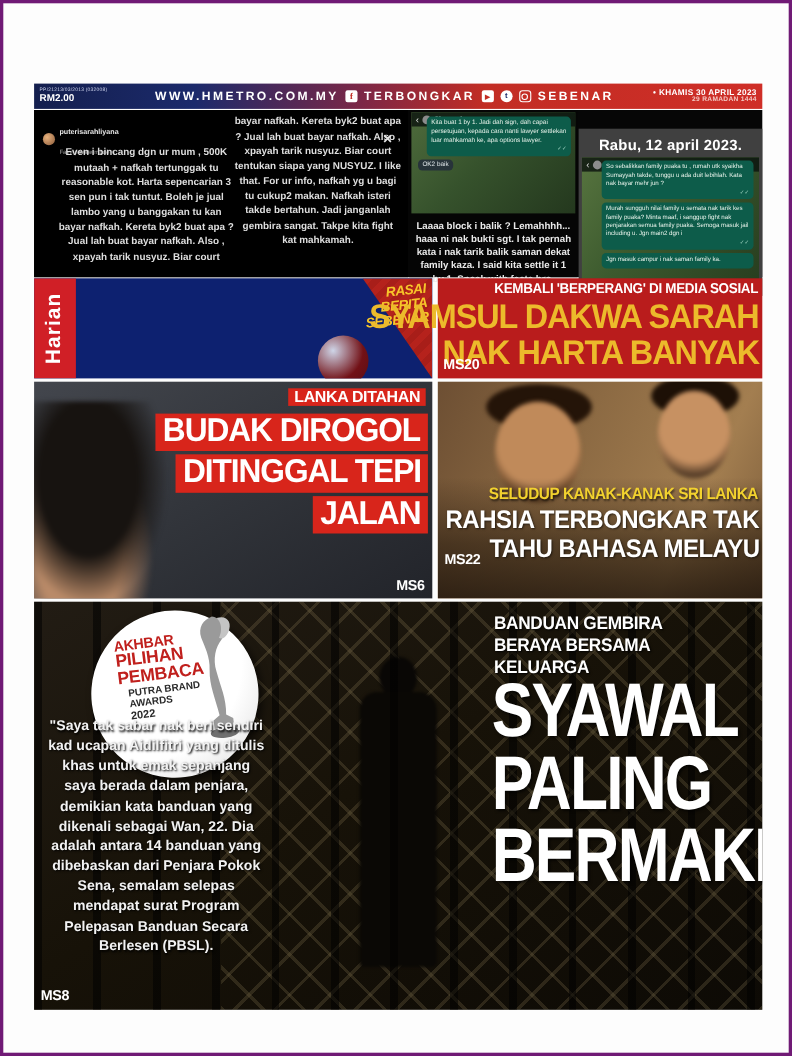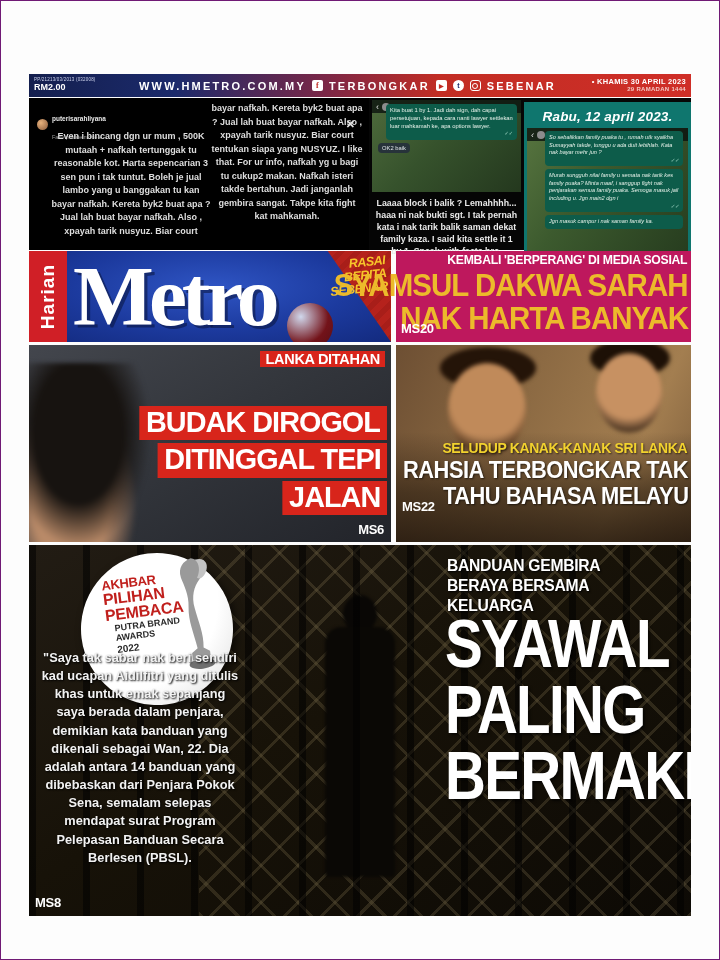--- a/index.html
+++ b/index.html
@@ -1,17 +1,17 @@
 <!DOCTYPE html>
 <html><head>
 <meta charset="utf-8">
 <style>
   * { margin:0; padding:0; box-sizing:border-box; }
   body { background:#e8e8e8; font-family:"Liberation Sans", sans-serif; }
-  .page { position:relative; width:720px; height:960px; background:#fdfdfd; margin:0 auto; overflow:hidden; border:1px solid #701a75; }
+  .page { position:relative; width:720px; height:960px; background:#fdfdfd; margin:0 auto; overflow:hidden; border:3px solid #701a75; }
 
   
   .topbar { position:absolute; left:28px; top:73px; width:662px; height:23px;
     background:linear-gradient(90deg,#141f4e 0%,#1b2a6b 22%,#7c2746 45%,#c22d24 62%,#cf2e27 100%);
     display:flex; align-items:center; color:#fff; }
   .tb-left { width:100px; padding-left:5px; line-height:1.05; }
   .tb-permit { font-size:4.5px; letter-spacing:.2px; color:#cdd3ec; }
   .tb-price { font-size:9px; font-weight:bold; }
   .tb-center { flex:1; display:flex; align-items:center; justify-content:center; gap:6px;
     font-weight:bold; font-size:11px; letter-spacing:2.2px; white-space:nowrap; }
@@ -50,21 +50,21 @@
   .wa-callicons { font-size:6px; letter-spacing:2px; }
   .wa-bubble { position:relative; margin:4px 4px 3px 14px; background:#0d5c4a; color:#e7f2ea;
     border-radius:4px; padding:3px 4px; font-size:5.8px; line-height:1.35; }
   .wa1-photo .wa-bubble:first-of-type { margin-top:17px; }
   .wa-bubble .wa-checks { display:block; text-align:right; font-size:5px; color:#9fd4c3; }
   .wa-reply { position:relative; margin:2px 60px 0 6px; background:#27333a; color:#dfe5e8;
     border-radius:4px; padding:2px 4px; font-size:5.8px; width:max-content; }
   .wa1-caption { position:absolute; left:4px; top:100px; width:145px; color:#e9e9e9;
     font-weight:bold; font-size:8.8px; line-height:1.35; text-align:center; }
 
-  .wa2 { position:absolute; left:495px; top:4px; width:167px; height:152px; background:#0f766e;font-style:italic; }
+  .wa2 { position:absolute; left:495px; top:17px; width:167px; height:152px; background:#404040; }
   .wa2-title { position:absolute; left:0; top:7px; width:100%; text-align:center; color:#fff;
     font-weight:bold; font-size:13.5px; letter-spacing:.2px; }
   .wa2-photo { position:absolute; left:3px; top:26px; width:161px; height:123px;
     background:linear-gradient(125deg,#57743f 0%,#3c5a2e 40%,#273d1f 100%); overflow:hidden; }
   .wa2-photo .wa-bubble { margin:3px 5px 3px 18px; font-size:5.6px; }
   .wa2-photo .wa-bubble:first-of-type { margin-top:16px; }
   .wa2-datechip { position:absolute; top:15px; left:50%; transform:translateX(-50%);
     background:rgba(20,30,25,.7); color:#bcc6bf; font-size:4.5px; border-radius:3px; padding:1px 4px; }
 
   
@@ -81,40 +81,40 @@
     text-shadow:3px 3px 0 rgba(10,20,60,.55); padding-left:6px; }
   .mh-corner { position:absolute; right:0; top:0; width:96px; height:91px;
     clip-path:polygon(34% 0, 100% 0, 100% 100%);
     background:repeating-linear-gradient(135deg,#b5221c 0 6px,#a81e19 6px 12px); }
   .mh-corner-text { position:absolute; right:4px; top:6px; text-align:right; transform:rotate(-6deg);
     color:#f7c52a; font-weight:bold; font-style:italic; font-size:12.5px; line-height:1.05; letter-spacing:-.5px; }
   .mh-curl { position:absolute; right:58px; top:52px; width:46px; height:46px; border-radius:50%;
     background:radial-gradient(circle at 30% 30%, #e4e9f5 0%, #7d0f0c 60%, #5e0b09 100%); opacity:.9; }
 
   
-  .syamsul { position:absolute; left:395px; top:250px; width:295px; height:91px; background:#be185d;text-decoration:underline; }
+  .syamsul { position:absolute; left:395px; top:250px; width:295px; height:91px; background:#b91c1c;text-decoration:underline; }
   .sy-kicker { position:absolute; right:4px; top:1px; color:#fff; font-weight:bold; font-size:13px;
     letter-spacing:-.3px; transform:scaleX(.94); transform-origin:right; white-space:nowrap; }
   .sy-l1 { position:absolute; right:3px; top:17px; color:#ecba2b; font-weight:bold; font-size:31px;
     letter-spacing:-1px; transform:scaleX(.95); transform-origin:right; white-space:nowrap; }
   .sy-l2 { position:absolute; right:3px; top:50px; color:#ecba2b; font-weight:bold; font-size:31px;
     letter-spacing:-1px; transform:scaleX(.95); transform-origin:right; white-space:nowrap; }
   .pageref { color:#fff; font-weight:bold; font-size:13px; letter-spacing:-.3px; }
   .sy-ref { position:absolute; left:5px; bottom:6px; }
 
   
   .photoL { position:absolute; left:28px; top:344px; width:362px; height:197px;
     background:linear-gradient(150deg,#43464d 0%,#33363c 45%,#22242a 100%); overflow:hidden; }
   .pl-fig { position:absolute; left:-18px; top:18px; width:150px; height:200px;
     background:radial-gradient(ellipse at 45% 35%, #171310 0 38%, transparent 62%),
                radial-gradient(ellipse at 40% 70%, #b98a68 0 30%, transparent 52%);
     filter:blur(2px); }
   .pl-kicker { position:absolute; right:6px; top:6px; background:#d8251b; color:#fff; font-weight:bold;
     font-size:14.5px; padding:0 5px; letter-spacing:-.3px; }
-  .pl-lines { position:absolute; right:4px; top:26px; text-align:right;margin-top:32px; }
+  .pl-lines { position:absolute; right:4px; top:26px; text-align:right; }
   .pl-lines div { display:inline-block; background:#d8251b; color:#fff; font-weight:bold; font-size:30px;
     letter-spacing:-1px; line-height:1.08; padding:0 7px 2px; margin-top:3px; transform:scaleX(.96);
     transform-origin:right; white-space:nowrap; }
   .pl-ref { position:absolute; right:7px; bottom:5px; }
 
   
   .photoR { position:absolute; left:395px; top:344px; width:295px; height:197px;
     background:linear-gradient(115deg,#6d4f33 0%,#8c6a43 40%,#a37e50 75%,#7a5b39 100%); overflow:hidden; }
   .pr-face { position:absolute; border-radius:50%; filter:blur(2px); }
   .pr-face.f1 { left:52px; top:18px; width:78px; height:92px;
@@ -248,23 +248,20 @@
           <span>Jgn masuk campur i nak saman family ka.</span>
         </div>
       </div>
     </div>
   </section>
 
   <section class="masthead">
     <div class="mh-harian">
       <span>Harian</span>
     </div>
-    <div class="mh-metro">
-      <span>Metro</span>
-    </div>
     <div class="mh-corner"></div>
     <div class="mh-curl"></div>
     <div class="mh-corner-text">
       <div>RASAI</div>
       <div>BERITA</div>
       <div>SEBENAR</div>
     </div>
   </section>
 
   <section class="syamsul">

